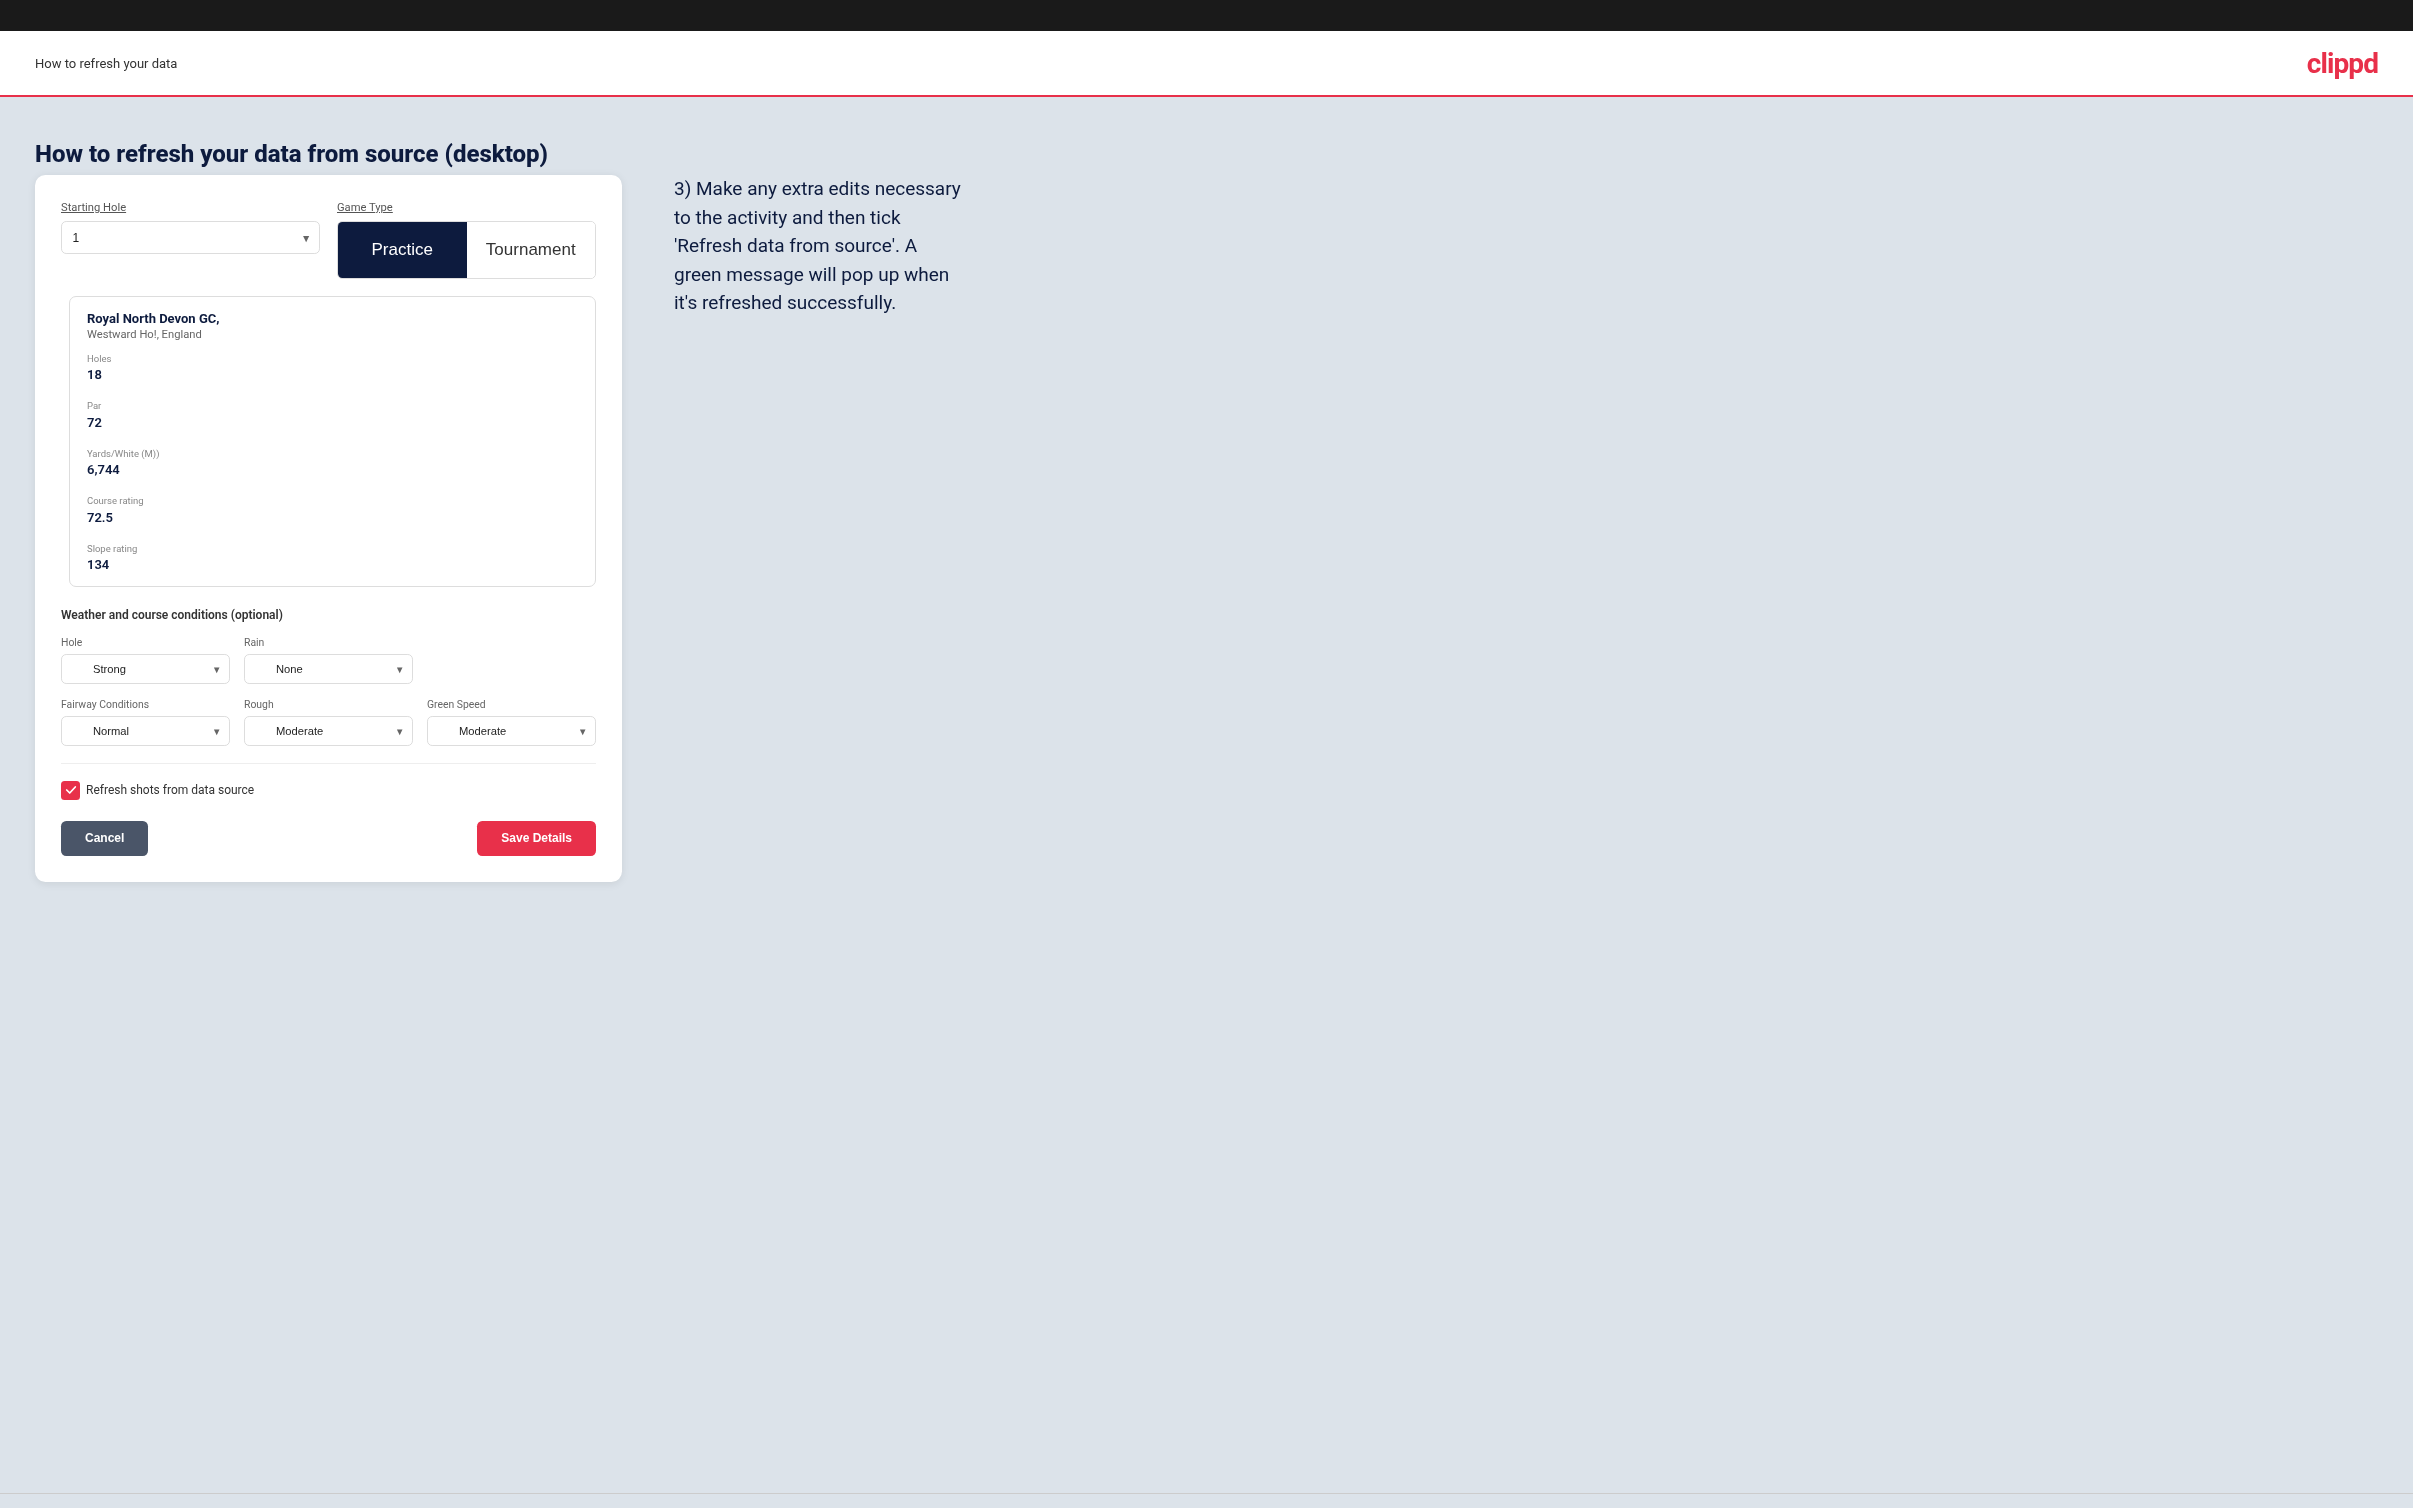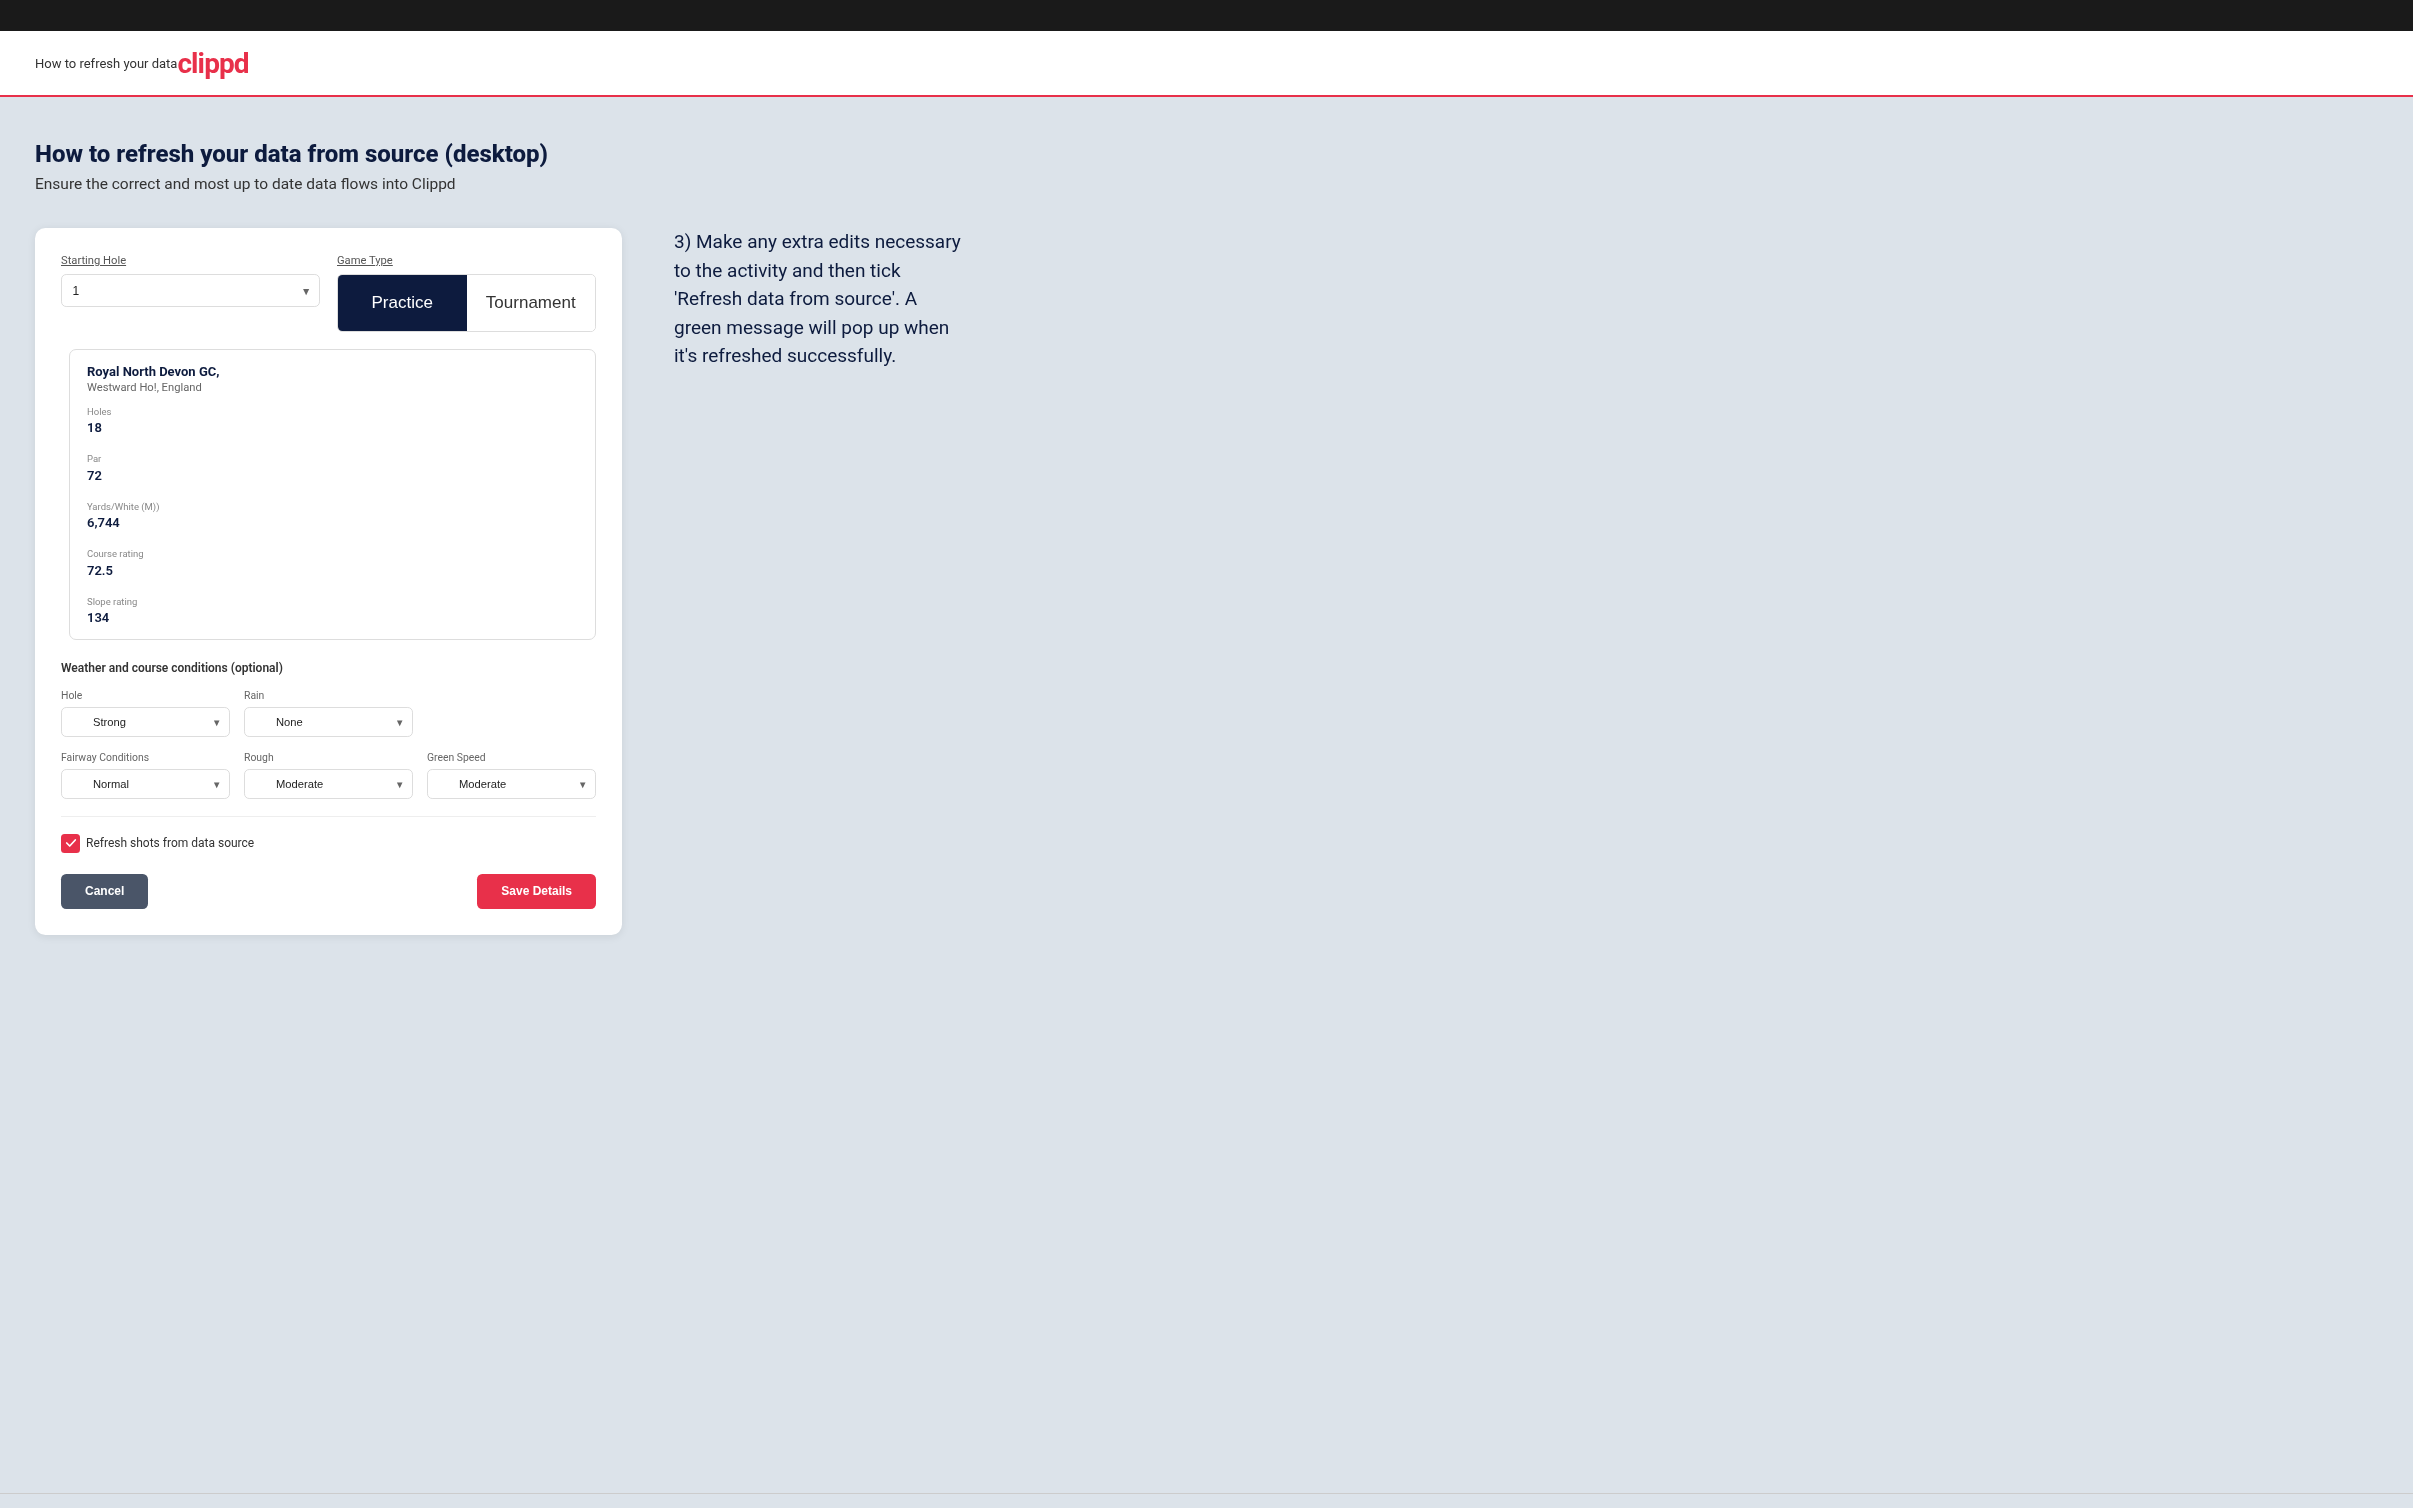--- a/index.html
+++ b/index.html
@@ -10,21 +10,21 @@
     }
     .top-bar {
       background: #1a1a1a;
       height: 31px;
     }
     .header {
       background: #ffffff;
       padding: 15.5px 35px;
       display: flex;
       align-items: center;
-      justify-content: flex-start;
+      justify-content: space-between;
       border-bottom: 2.6px solid #e8304a;
     }
     .header-title {
       font-size: 13px;
       color: #333;
     }
     .logo {
       font-size: 28px;
       font-weight: 700;
       color: #e8304a;
@@ -269,21 +269,20 @@
 
 <div class="top-bar"></div>
 
 <div class="header">
   <span class="header-title">How to refresh your data</span>
   <span class="logo">clippd</span>
 </div>
 
 <div class="main-content">
   <h1 class="page-heading">How to refresh your data from source (desktop)</h1>
-  <p class="page-subheading">Ensure the correct and most up to date data flows into Clippd</p>
 
   <div class="content-row">
     <div class="card">
 
       <div class="form-row">
         <div class="form-group">
           <label class="form-label">Starting Hole</label>
           <div class="select-wrapper">
             <select class="select-field">
               <option>1</option>

